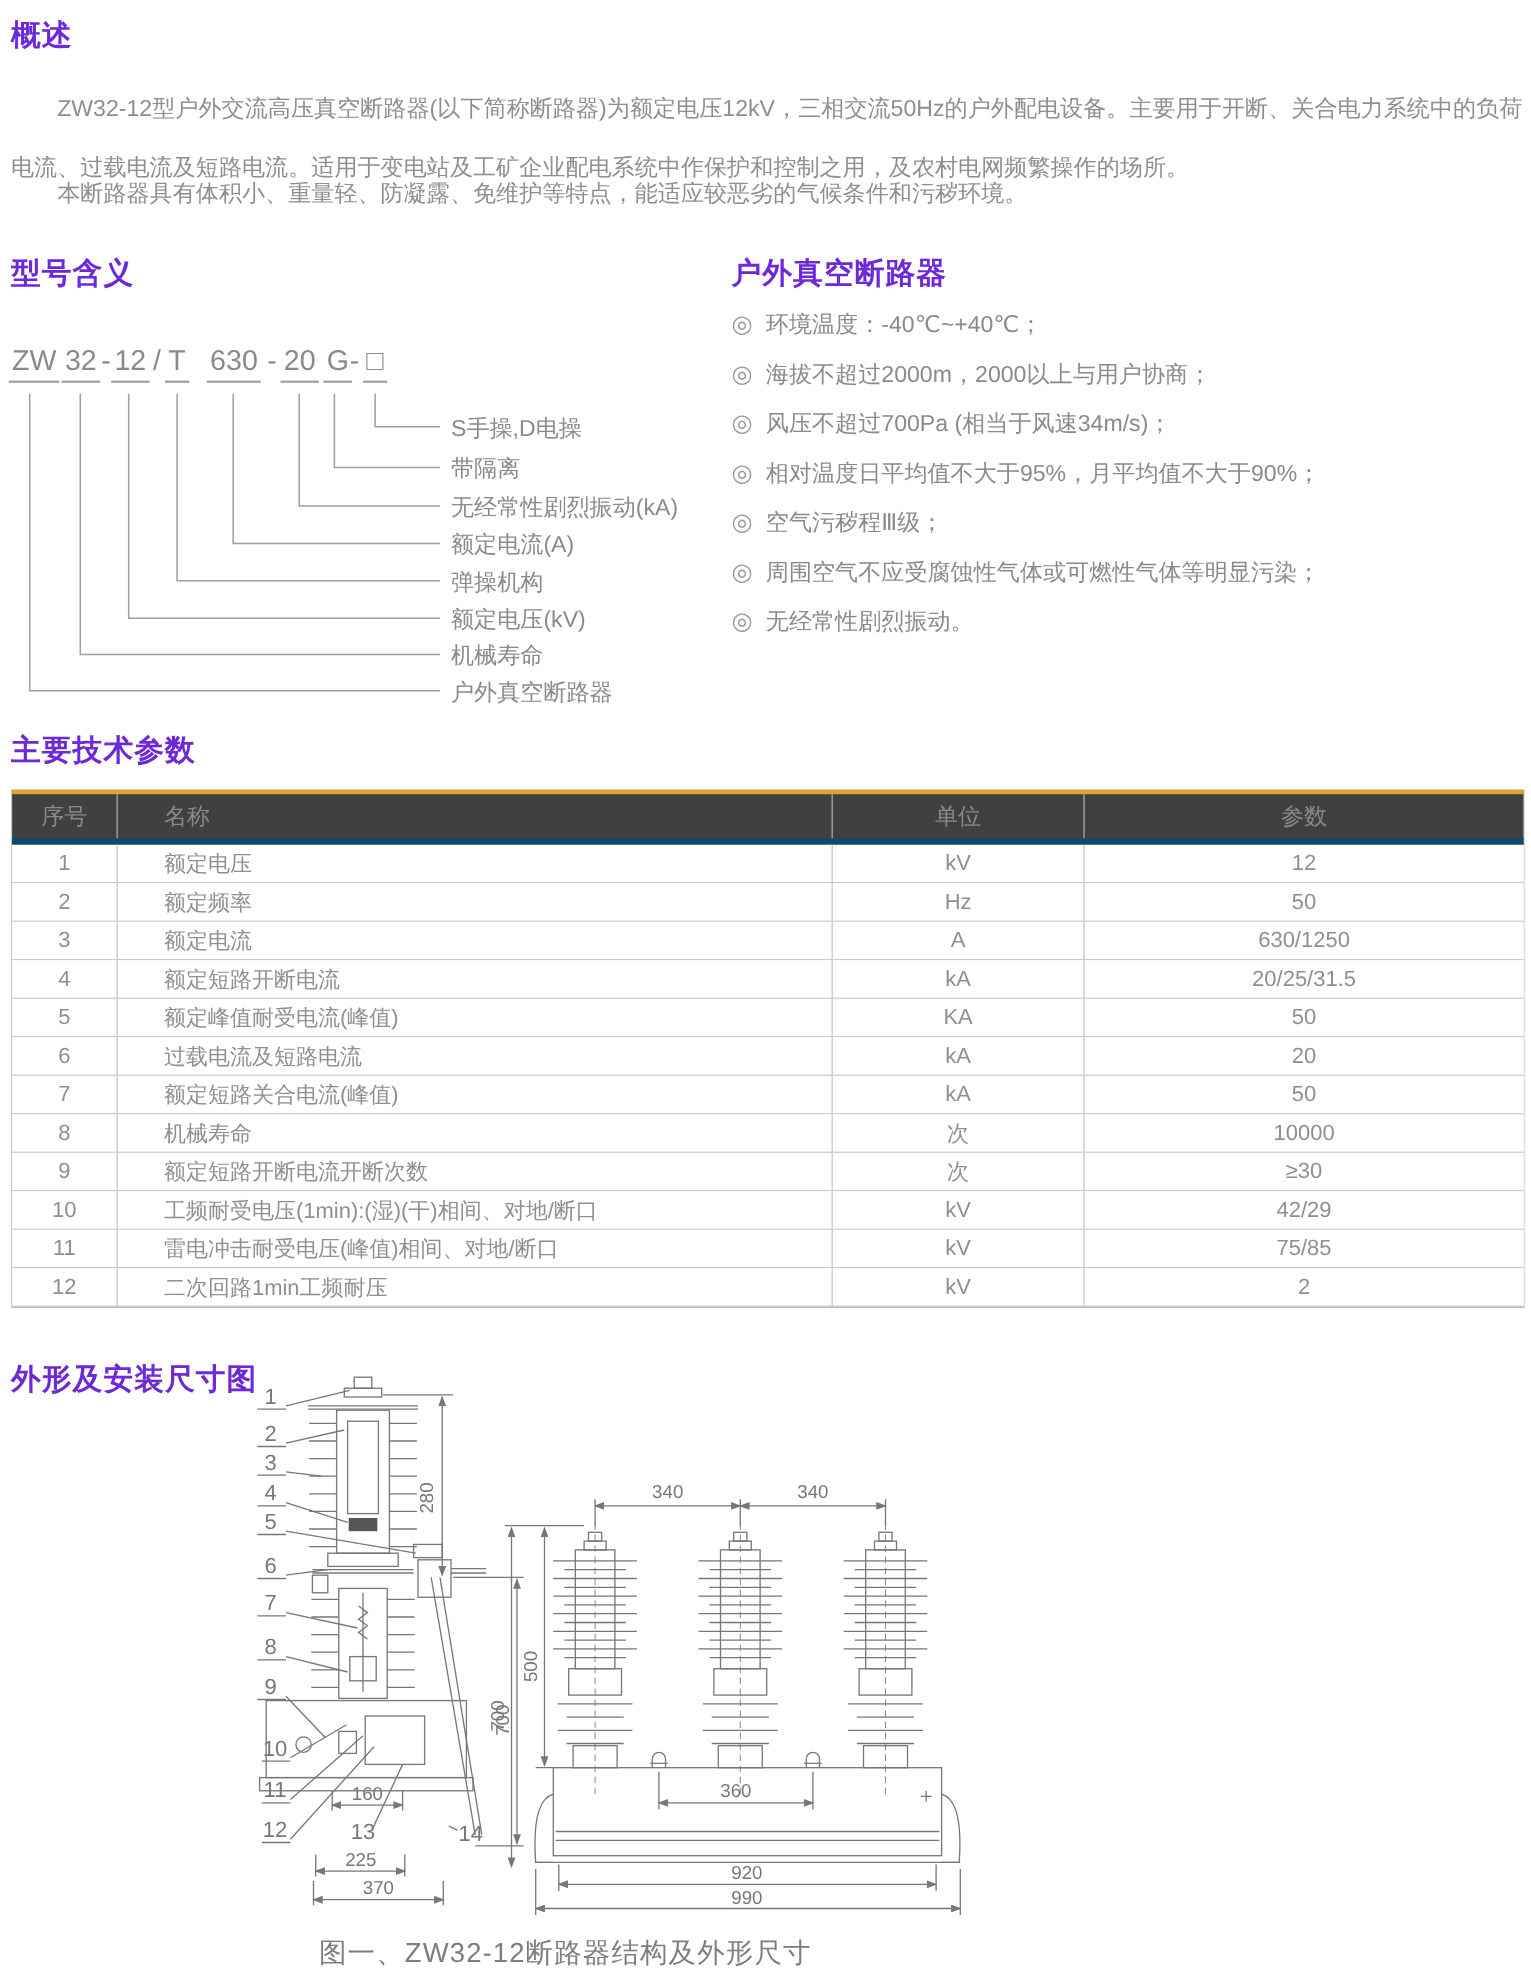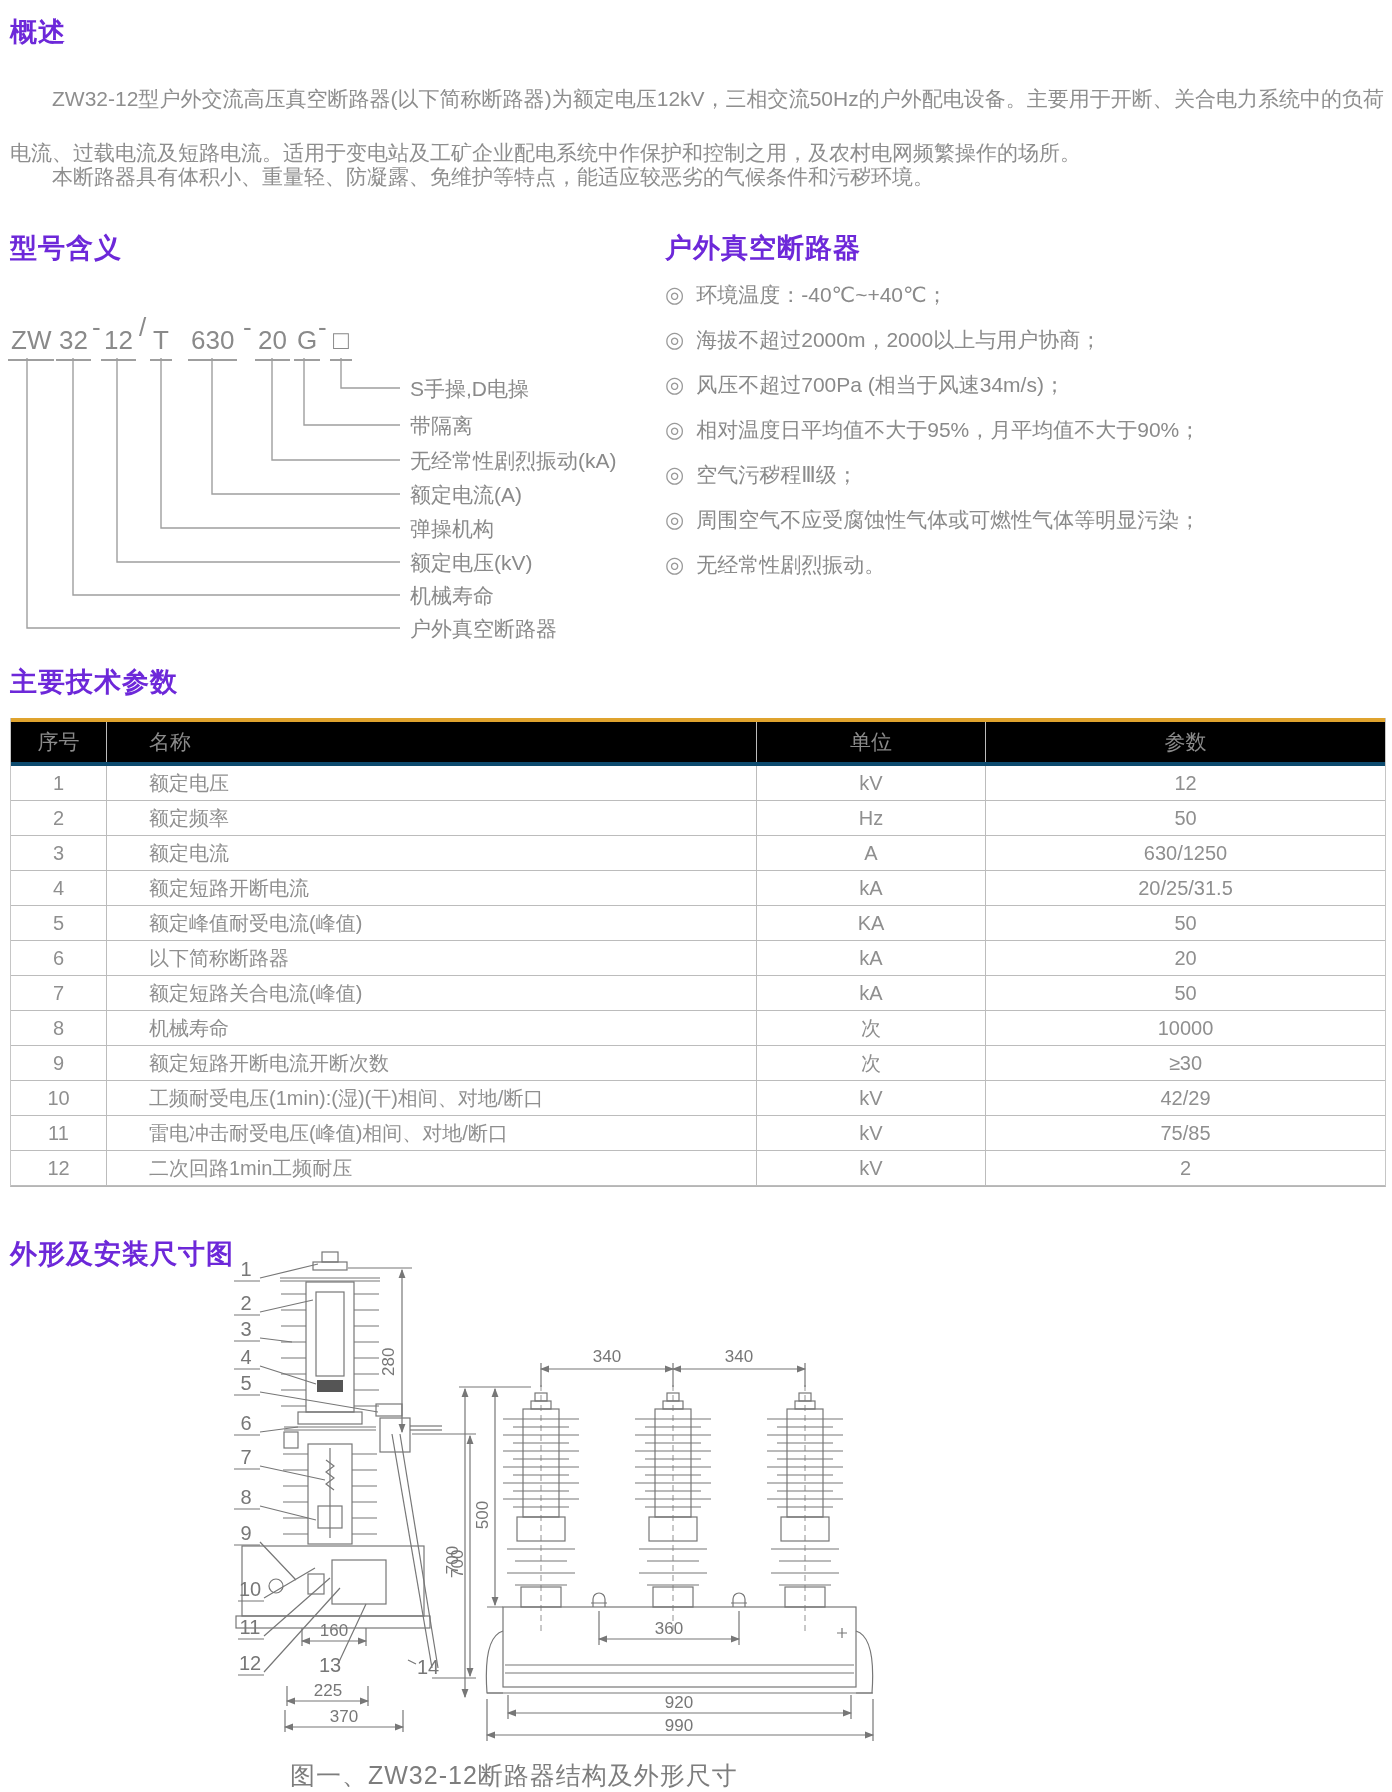--- a/index.html
+++ b/index.html
@@ -3,29 +3,29 @@
 <meta charset="utf-8">
 <style>
   html,body{margin:0;padding:0;background:#ffffff;}
   #page{position:relative;width:1392px;height:1792px;background:#ffffff;overflow:hidden;
         font-family:"Liberation Sans","DejaVu Sans",sans-serif;}
   .abs{position:absolute;}
   .heading{font-size:27px;font-weight:bold;color:#6d28d9;letter-spacing:1px;}
   .body-text{font-size:21px;color:#8e8e8e;line-height:54px;text-align:justify;text-indent:2em;}
   
   .seg{position:absolute;top:312px;font-size:26px;color:#8a8a8a;white-space:nowrap;}
-  .seg.u{border-bottom:2px solid #9f9f9f;padding:0 3px 3px 3px;margin-top:13px;}
+  .seg.u{border-bottom:2px solid #9f9f9f;padding:0 3px 3px 3px;}
   .model-label{position:absolute;left:410px;font-size:21px;color:#8a8a8a;white-space:nowrap;}
   
   .env-list{position:absolute;left:665px;top:272px;}
   .env-item{height:45px;display:flex;align-items:center;font-size:21px;color:#8a8a8a;white-space:nowrap;}
   .env-item .sym{font-size:22px;margin-right:12px;color:#9a9a9a;}
   
   .tbl{position:absolute;left:10px;top:718px;width:1374px;border-left:1px solid #c6c6c6;border-right:1px solid #c6c6c6;border-bottom:1px solid #b5b5b5;}
-  .thead{display:flex;background:#000000;border-top:4px solid #dfa32e;border-bottom:4px solid #0c4a6e;height:40px;}
+  .thead{display:flex;background:#404040;border-top:4px solid #dfa32e;border-bottom:6px solid #0c4a6e;height:40px;}
   .thead .th{display:flex;align-items:center;font-size:21px;color:#8a8a8a;}
   .trow{display:flex;height:34px;border-bottom:1px solid #bcbcbc;background:#fff;}
   .trow .td{display:flex;align-items:center;font-size:20px;color:#8f8f8f;}
   .c0{width:95px;justify-content:center;border-right:1px solid #bcbcbc;}
   .c1{width:650px;padding-left:42px;box-sizing:border-box;border-right:1px solid #bcbcbc;}
   .c2{width:228px;justify-content:center;border-right:1px solid #bcbcbc;}
   .c3{flex:1;justify-content:center;}
   
   svg{overflow:visible;}
   svg text{font-family:"Liberation Sans","DejaVu Sans",sans-serif;fill:#777;}
@@ -148,21 +148,21 @@
         <div class="td c3">20/25/31.5</div>
       </div>
         <div class="trow">
         <div class="td c0">5</div>
         <div class="td c1">额定峰值耐受电流(峰值)</div>
         <div class="td c2">KA</div>
         <div class="td c3">50</div>
       </div>
         <div class="trow">
         <div class="td c0">6</div>
-        <div class="td c1">以下简称断路器</div>
+        <div class="td c1">过载电流及短路电流</div>
         <div class="td c2">kA</div>
         <div class="td c3">20</div>
       </div>
         <div class="trow">
         <div class="td c0">7</div>
         <div class="td c1">额定短路关合电流(峰值)</div>
         <div class="td c2">kA</div>
         <div class="td c3">50</div>
       </div>
         <div class="trow">

